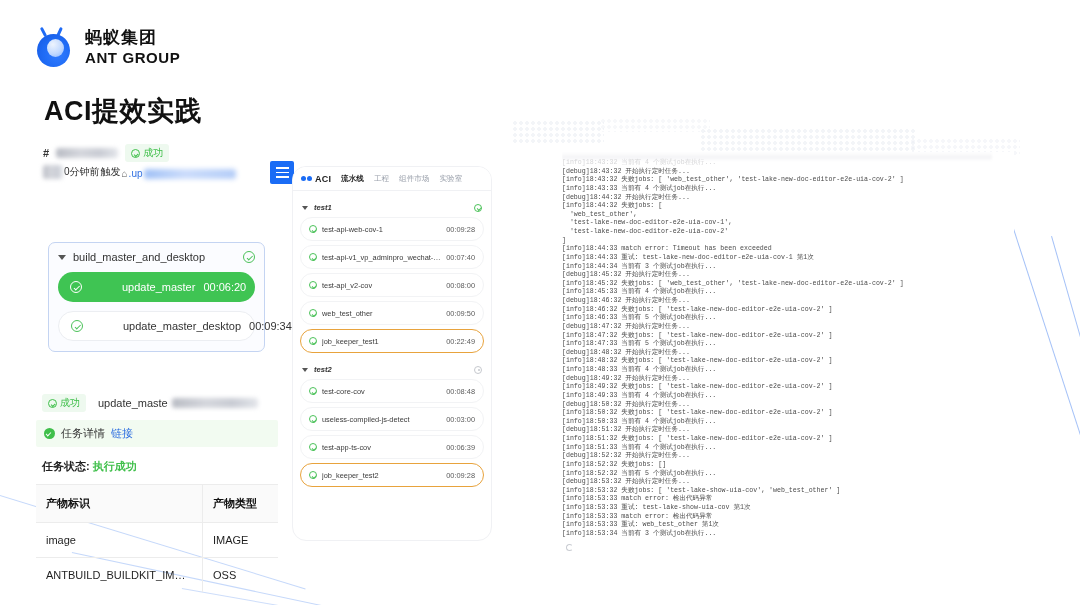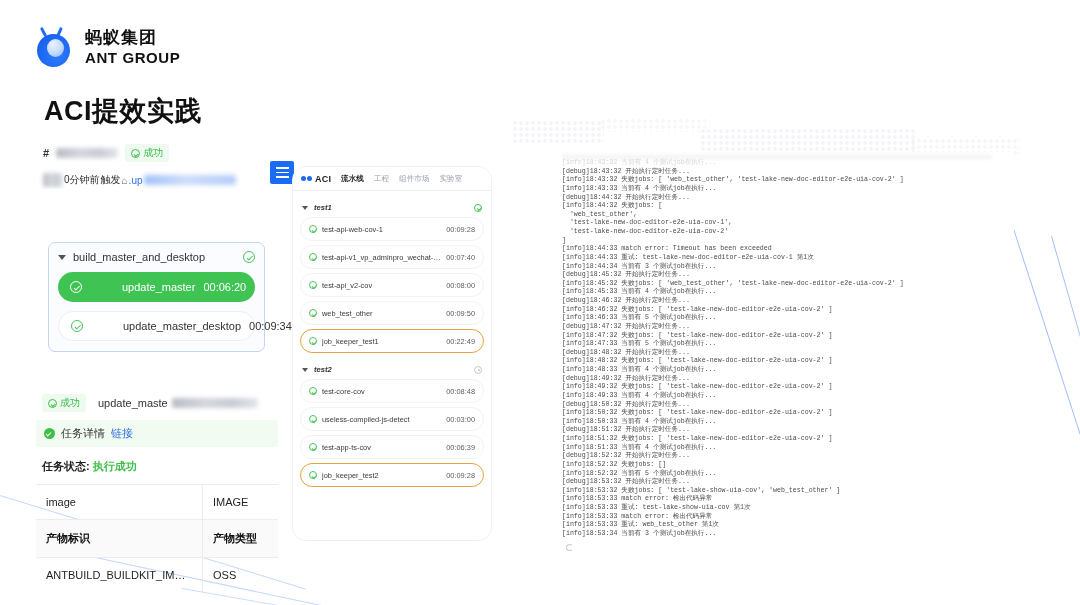--- a/index.html
+++ b/index.html
@@ -65,21 +65,21 @@
     background:#eef9ef; color:#3fbf4a; font-size:10px; padding:2px 6px; border-radius:3px;
   }
   .mini-check {
     width:9px; height:9px; border:1.1px solid #3fbf4a; border-radius:50%;
     position:relative; flex:0 0 auto;
   }
   .mini-check::after{
     content:""; position:absolute; left:1.9px; top:3.4px; width:3.4px; height:1.7px;
     border-left:1.1px solid #3fbf4a; border-bottom:1.1px solid #3fbf4a; transform:rotate(-45deg);
   }
-  .lp-meta-row { position:absolute; left:15px; top:22px; display:flex; align-items:center; gap:1px;margin-top:8px; }
+  .lp-meta-row { position:absolute; left:15px; top:22px; display:flex; align-items:flex-end; gap:1px; }
   .avatar-blur { width:20px; height:14px; }
   .lp-meta-txt { font-size:10px; color:#2b2b2b; }
   .home-ico { font-size:10px; color:#555; }
   .lp-link { font-size:10px; color:#2f6fe0; }
   .link-blur { width:92px; height:10px; background:linear-gradient(90deg,#9fc0f6,#cbdcfb 45%,#b4cdf8); filter:blur(2.4px); border-radius:3px;}
 
   .hamburger {
     position:absolute; right:-8px; top:18px; width:24px; height:23px; background:#1a6cf5;
     border-radius:2px; display:flex; flex-direction:column; justify-content:center; align-items:center; gap:3px;
   }
@@ -290,27 +290,27 @@
         <span>任务详情</span>
         <span class="res-link-a">链接</span>
       </div>
 
       <div class="res-status">
         <span>任务状态:</span>
         <span class="val">执行成功</span>
       </div>
 
       <div class="art-table">
+        <div class="art-row head">
+          <div class="art-cell art-c1">产物标识</div>
+          <div class="art-cell art-c2">产物类型</div>
+        </div>
         <div class="art-row">
           <div class="art-cell art-c1">image</div>
           <div class="art-cell art-c2">IMAGE</div>
-        </div>
-        <div class="art-row head">
-          <div class="art-cell art-c1">产物标识</div>
-          <div class="art-cell art-c2">产物类型</div>
         </div>
         <div class="art-row">
           <div class="art-cell art-c1">ANTBUILD_BUILDKIT_IMAGE...</div>
           <div class="art-cell art-c2">OSS</div>
         </div>
       </div>
     </div>
   </div>
 
   <div class="mid-panel">

